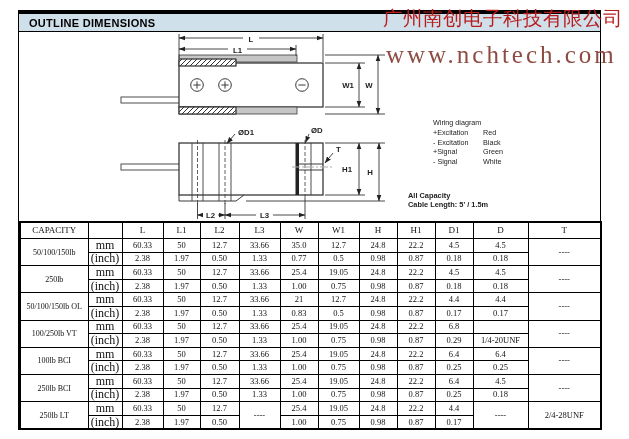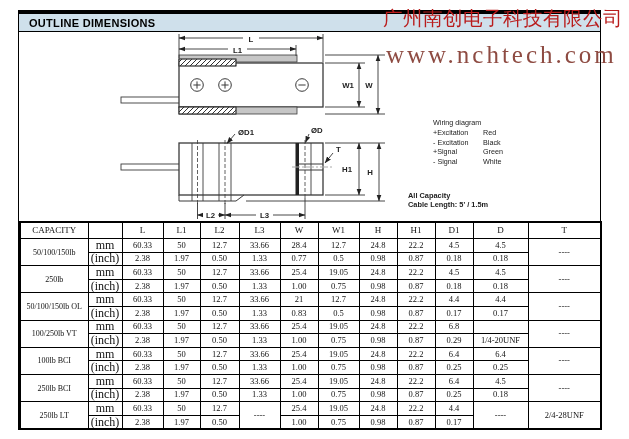--- a/index.html
+++ b/index.html
@@ -198,21 +198,21 @@
         </tr>
       </thead>
       <tbody>
         <tr class="g-first">
           <td rowspan="2" class="cap">50/100/150lb</td>
           <td class="unit">mm</td>
           <td>60.33</td>
           <td>50</td>
           <td>12.7</td>
           <td>33.66</td>
-          <td>28.4</td>
+          <td>35.0</td>
           <td>12.7</td>
           <td>24.8</td>
           <td>22.2</td>
           <td>4.5</td>
           <td>4.5</td>
           <td rowspan="2">----</td>
         </tr>
         <tr>
           <td class="unit">(inch)</td>
           <td>2.38</td>

